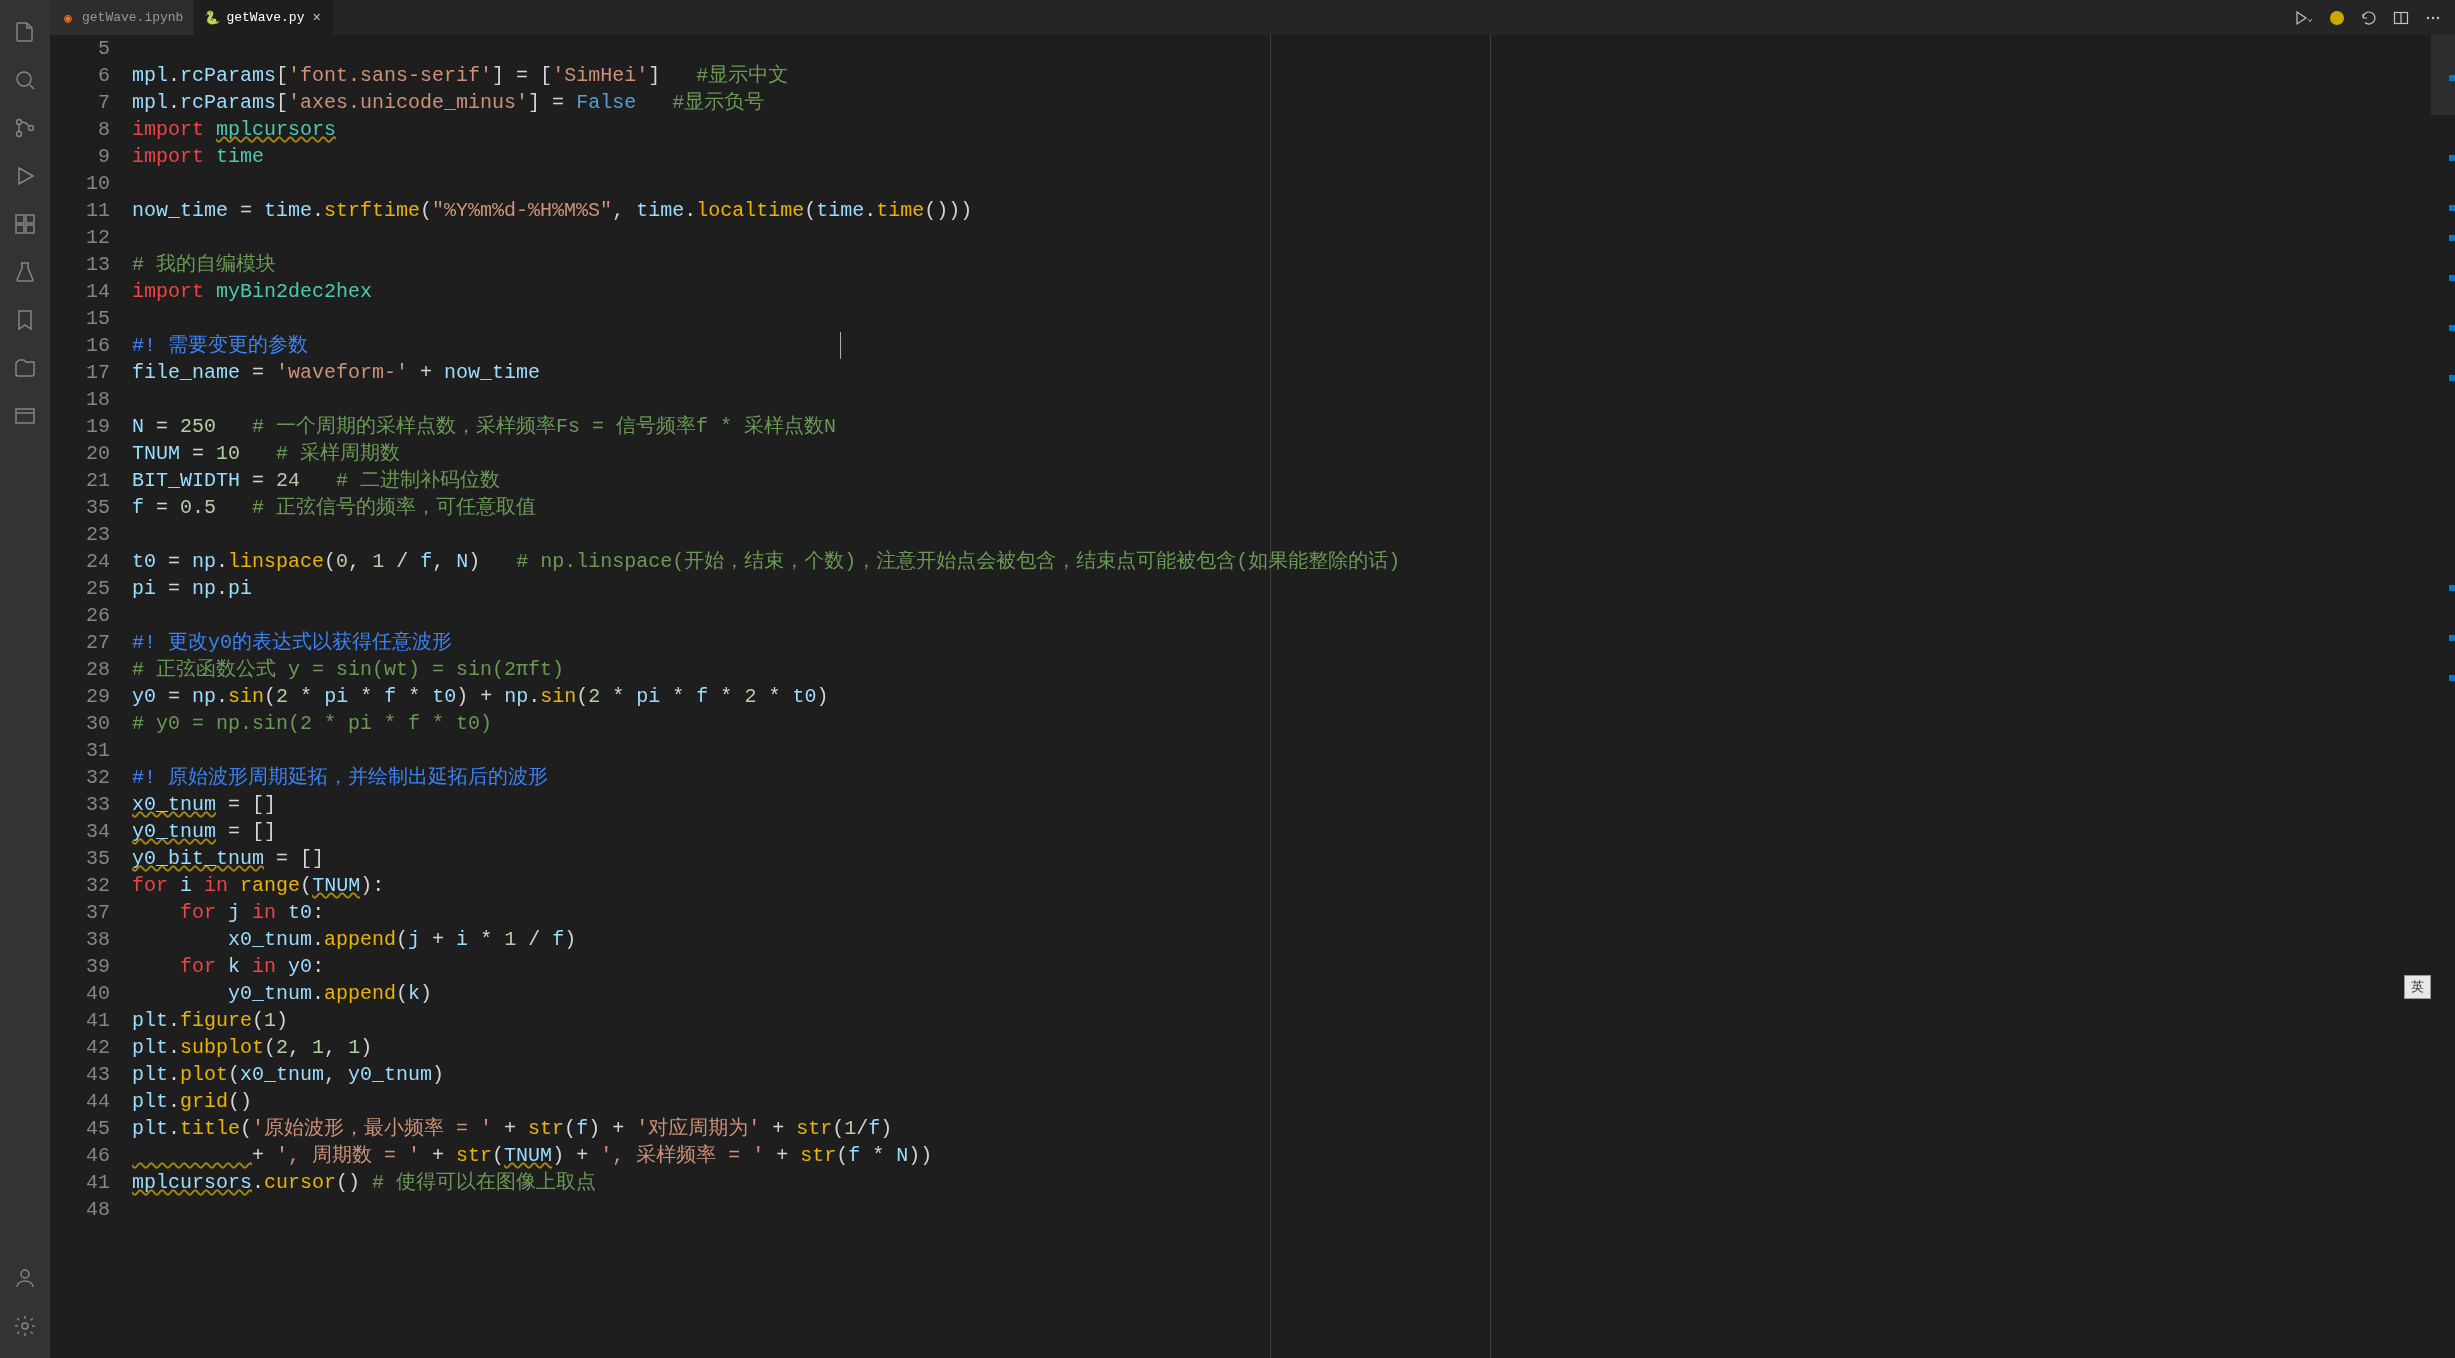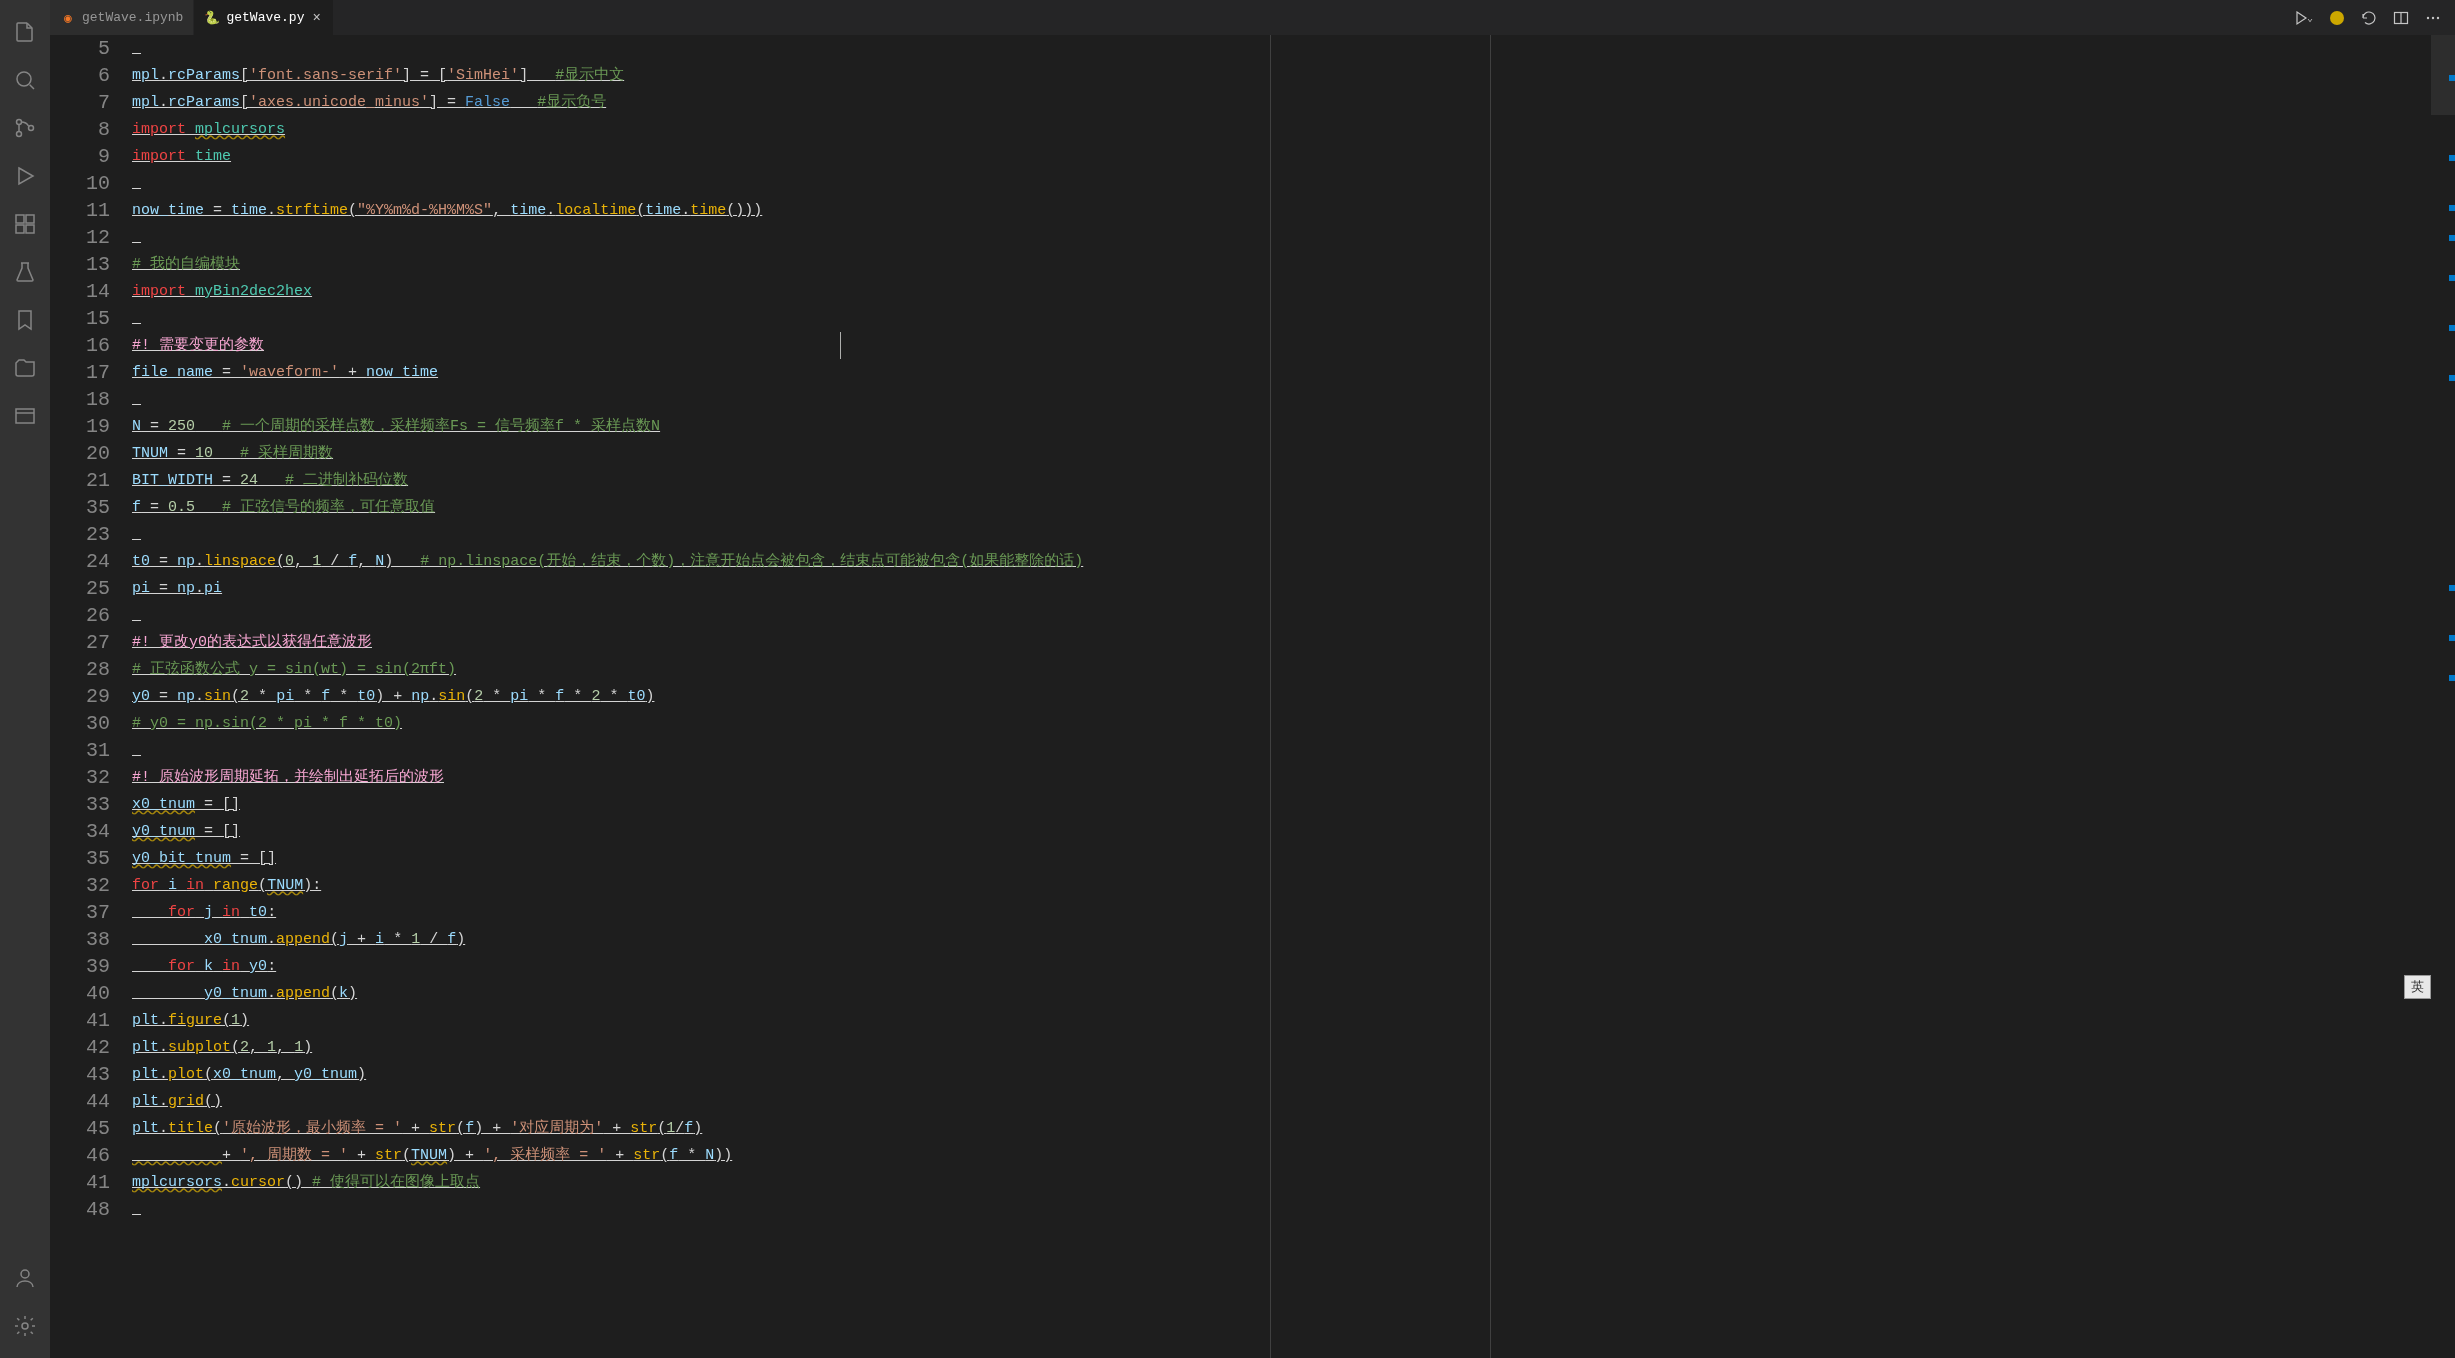--- a/index.html
+++ b/index.html
@@ -87,24 +87,23 @@
   text-align: right;
   color: #858585;
   font-size: 20px;
   line-height: 27px;
   padding-right: 22px;
   user-select: none;
 }
 .code {
   position: absolute;
   left: 82px; top: 0; right: 0; bottom: 0;
-  font-size: 15px;
+  font-size: 20px;
   line-height: 27px;
   white-space: pre;
-  text-decoration: underline;
 }
 .ruler {
   position: absolute;
   top: 0; bottom: 0;
   width: 1px;
   background: #404040;
 }
 .ruler.r1 { left: 1220px; }
 .ruler.r2 { left: 1440px; }
 .cursor-caret {
@@ -135,21 +134,21 @@
 }
 
 .tk-kw { color: #ef4444; }
 .tk-fn { color: #eab308; }
 .tk-var { color: #9cdcfe; }
 .tk-mod { color: #4ec9b0; }
 .tk-str { color: #ce9178; }
 .tk-num { color: #b5cea8; }
 .tk-const { color: #569cd6; }
 .tk-cmt { color: #6a9955; }
-.tk-red { color: #f9a8d4; }
+.tk-red { color: #3b82f6; }
 .tk-plain { color: #d4d4d4; }
 .tk-warn { text-decoration: underline wavy rgba(255,204,0,0.6); text-decoration-skip-ink: none; }
 .ime-pill {
   position: absolute;
   right: 0;
   top: 940px;
   background: #e8e8e8;
   color: #333;
   font-size: 13px;
   padding: 2px 6px;

